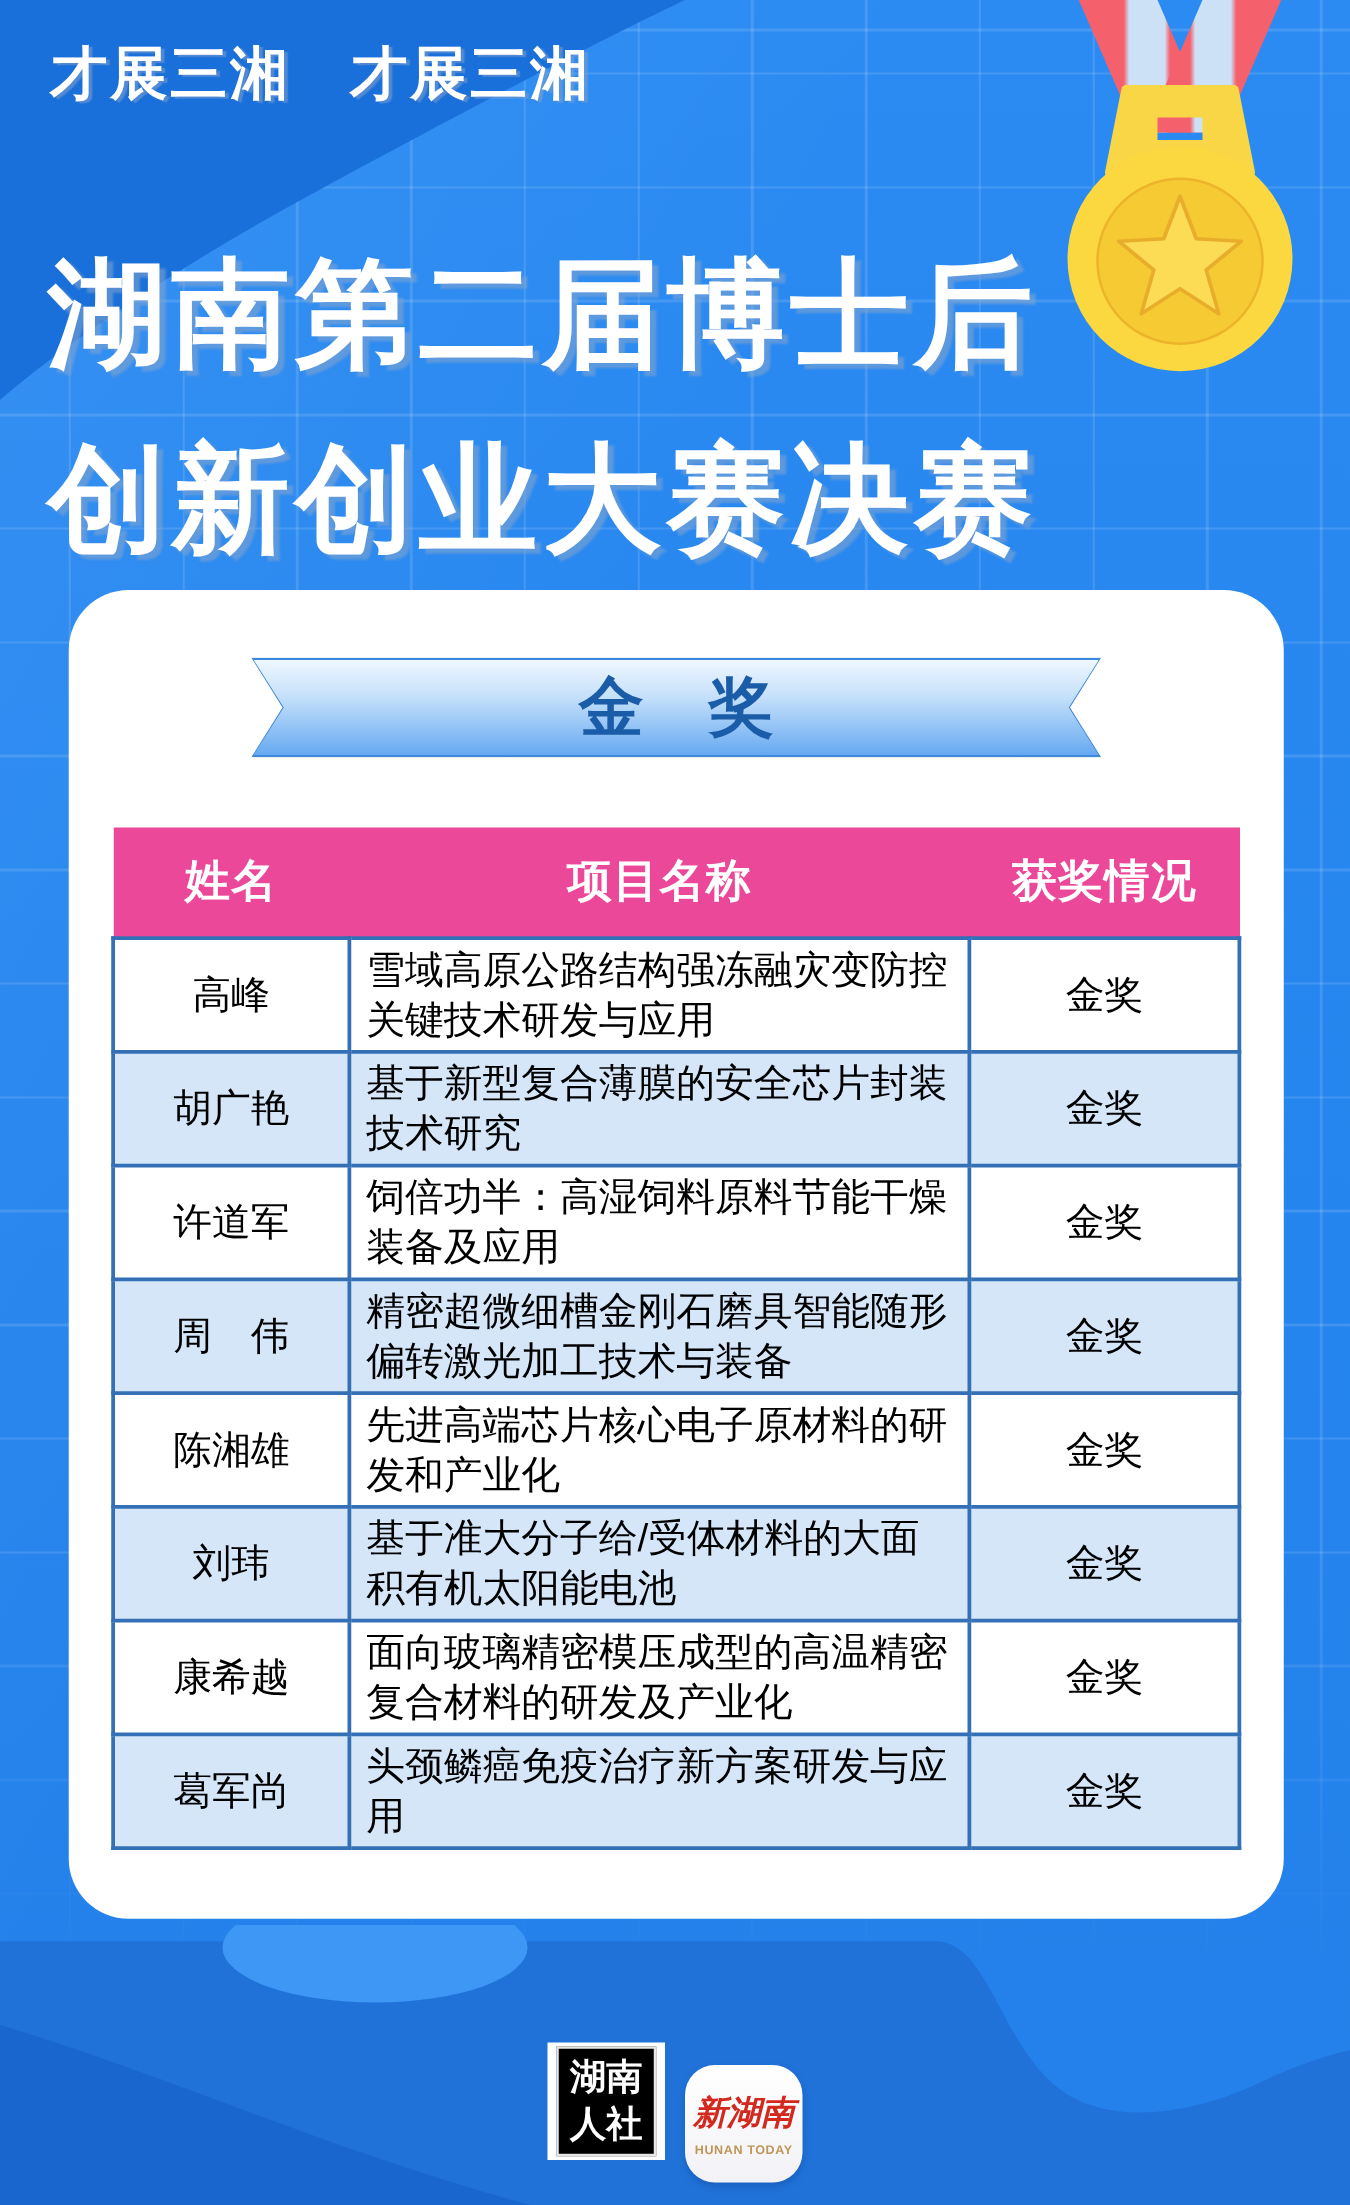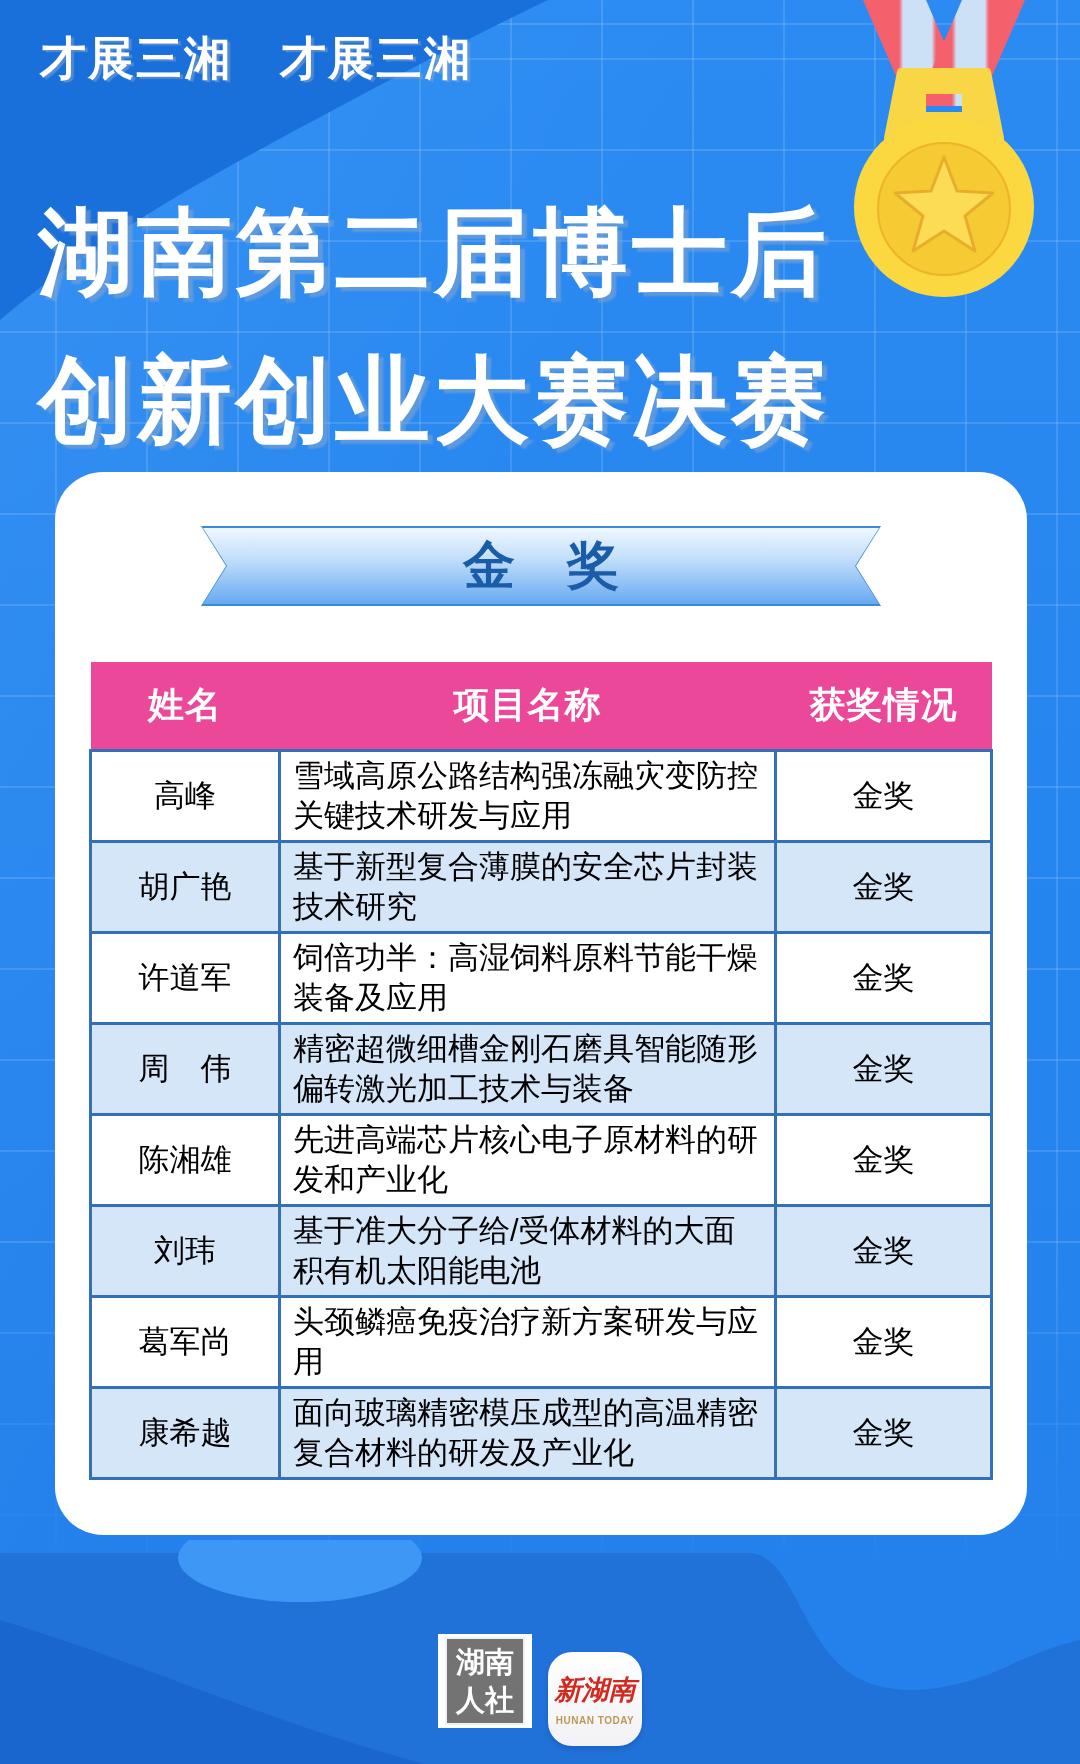--- a/index.html
+++ b/index.html
@@ -47,21 +47,21 @@
   .award-table td{border:3px solid #3470B6;font-size:31px;color:#000;
     line-height:40px;padding:4px 0;background:#fff;}
   .award-table td.cell-name,.award-table td.cell-award{text-align:center;}
   .award-table td.cell-project{text-align:left;padding:4px 12px;}
   .award-table tbody tr:nth-child(even) td{background:#D5E6F9;}
   
   .logos{position:absolute;left:50%;top:1616px;transform:translateX(-50%);
     z-index:5;display:flex;gap:16px;align-items:center;}
   .logo-seal{width:94px;height:94px;background:#fff;display:flex;
     align-items:center;justify-content:center;}
-  .seal-red{width:80px;height:88px;background:#737373;padding:0;}
+  .seal-red{width:80px;height:88px;background:#000000;padding:0;}
   .seal-box{width:100%;height:100%;border:2px solid rgba(255,255,255,0.9);
     display:flex;flex-direction:column;justify-content:space-evenly;}
   .seal-row{display:flex;justify-content:space-evenly;color:#fff;
     font-size:29px;font-weight:900;line-height:30px;}
   .logo-nh{width:94px;height:94px;border-radius:24px;
     background:linear-gradient(180deg,#FFFFFF 0%,#F2F2F6 100%);
     box-shadow:0 3px 5px rgba(10,50,120,0.25);
     display:flex;flex-direction:column;align-items:center;justify-content:center;margin-top:36px;}
   .nh-name{color:#D3281E;font-size:27px;font-weight:900;font-style:italic;}
   .nh-sub{color:#BE9659;font-size:10px;font-weight:700;letter-spacing:0.5px;margin-top:7px;}
@@ -155,27 +155,27 @@
           <td class="cell-name">陈湘雄</td>
           <td class="cell-project">先进高端芯片核心电子原材料的研发和产业化</td>
           <td class="cell-award">金奖</td>
         </tr>
         <tr>
           <td class="cell-name">刘玮</td>
           <td class="cell-project">基于准大分子给/受体材料的大面积有机太阳能电池</td>
           <td class="cell-award">金奖</td>
         </tr>
         <tr>
-          <td class="cell-name">葛军尚</td>
-          <td class="cell-project">头颈鳞癌免疫治疗新方案研发与应用</td>
+          <td class="cell-name">康希越</td>
+          <td class="cell-project">面向玻璃精密模压成型的高温精密复合材料的研发及产业化</td>
           <td class="cell-award">金奖</td>
         </tr>
         <tr>
-          <td class="cell-name">康希越</td>
-          <td class="cell-project">面向玻璃精密模压成型的高温精密复合材料的研发及产业化</td>
+          <td class="cell-name">葛军尚</td>
+          <td class="cell-project">头颈鳞癌免疫治疗新方案研发与应用</td>
           <td class="cell-award">金奖</td>
         </tr>
       </tbody>
     </table>
   </div>
 
   <div class="logos">
     <div class="logo-seal">
       <div class="seal-red">
         <div class="seal-box">

